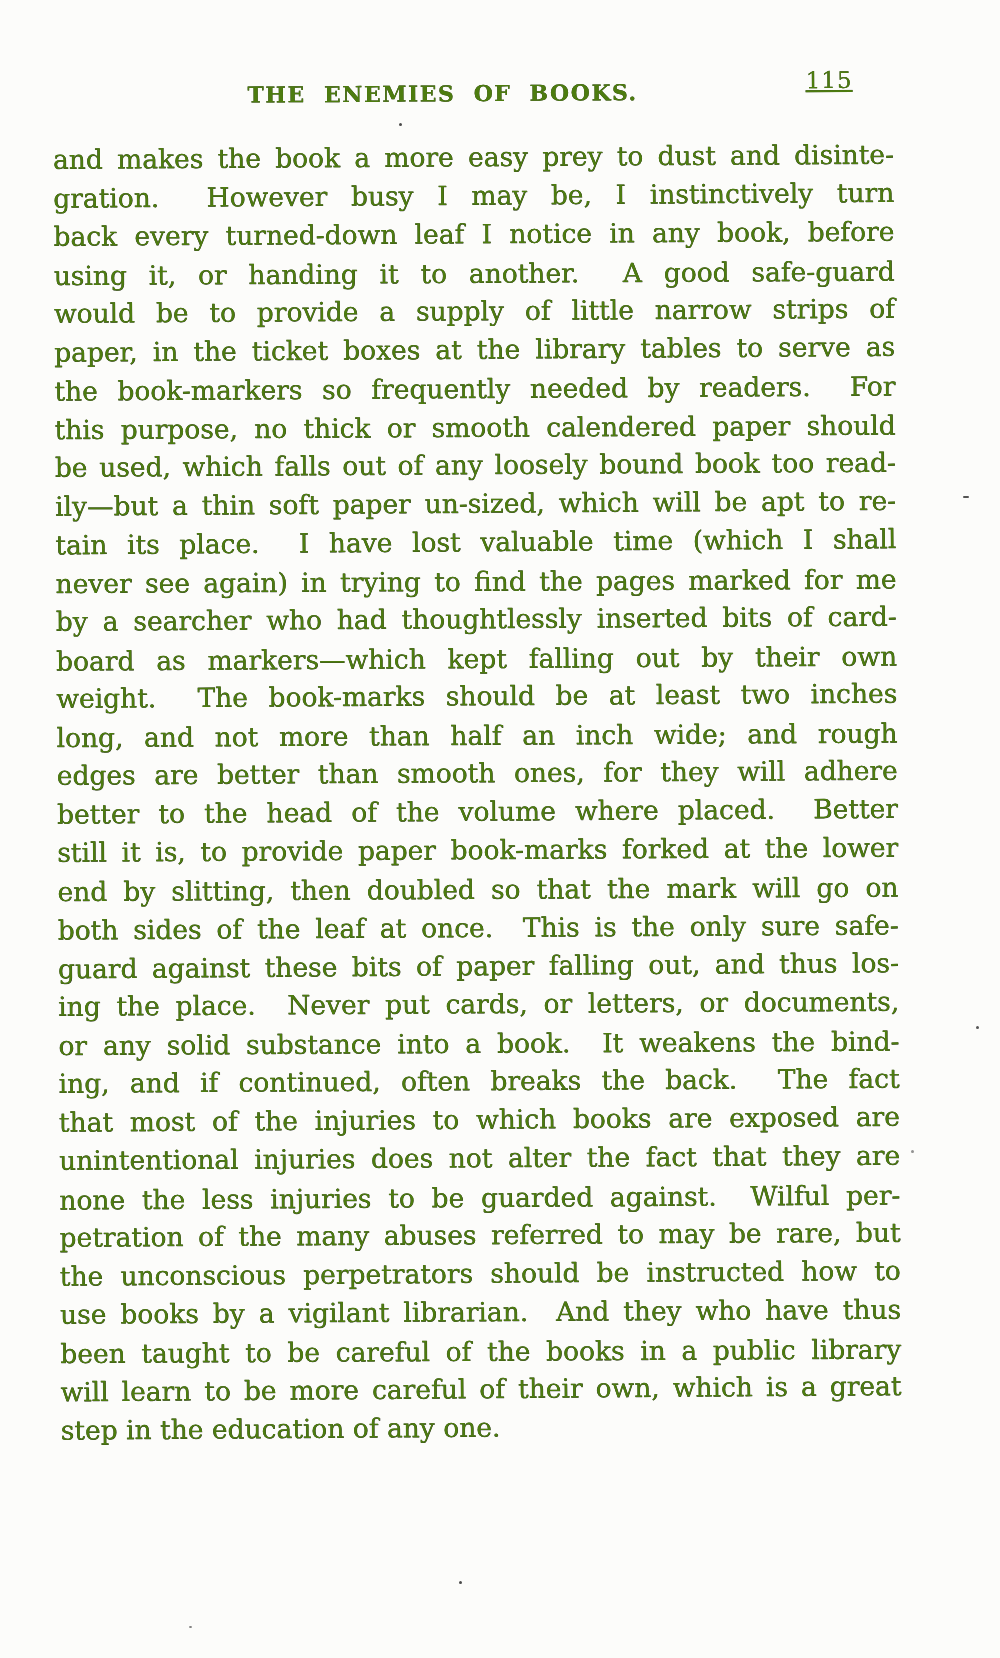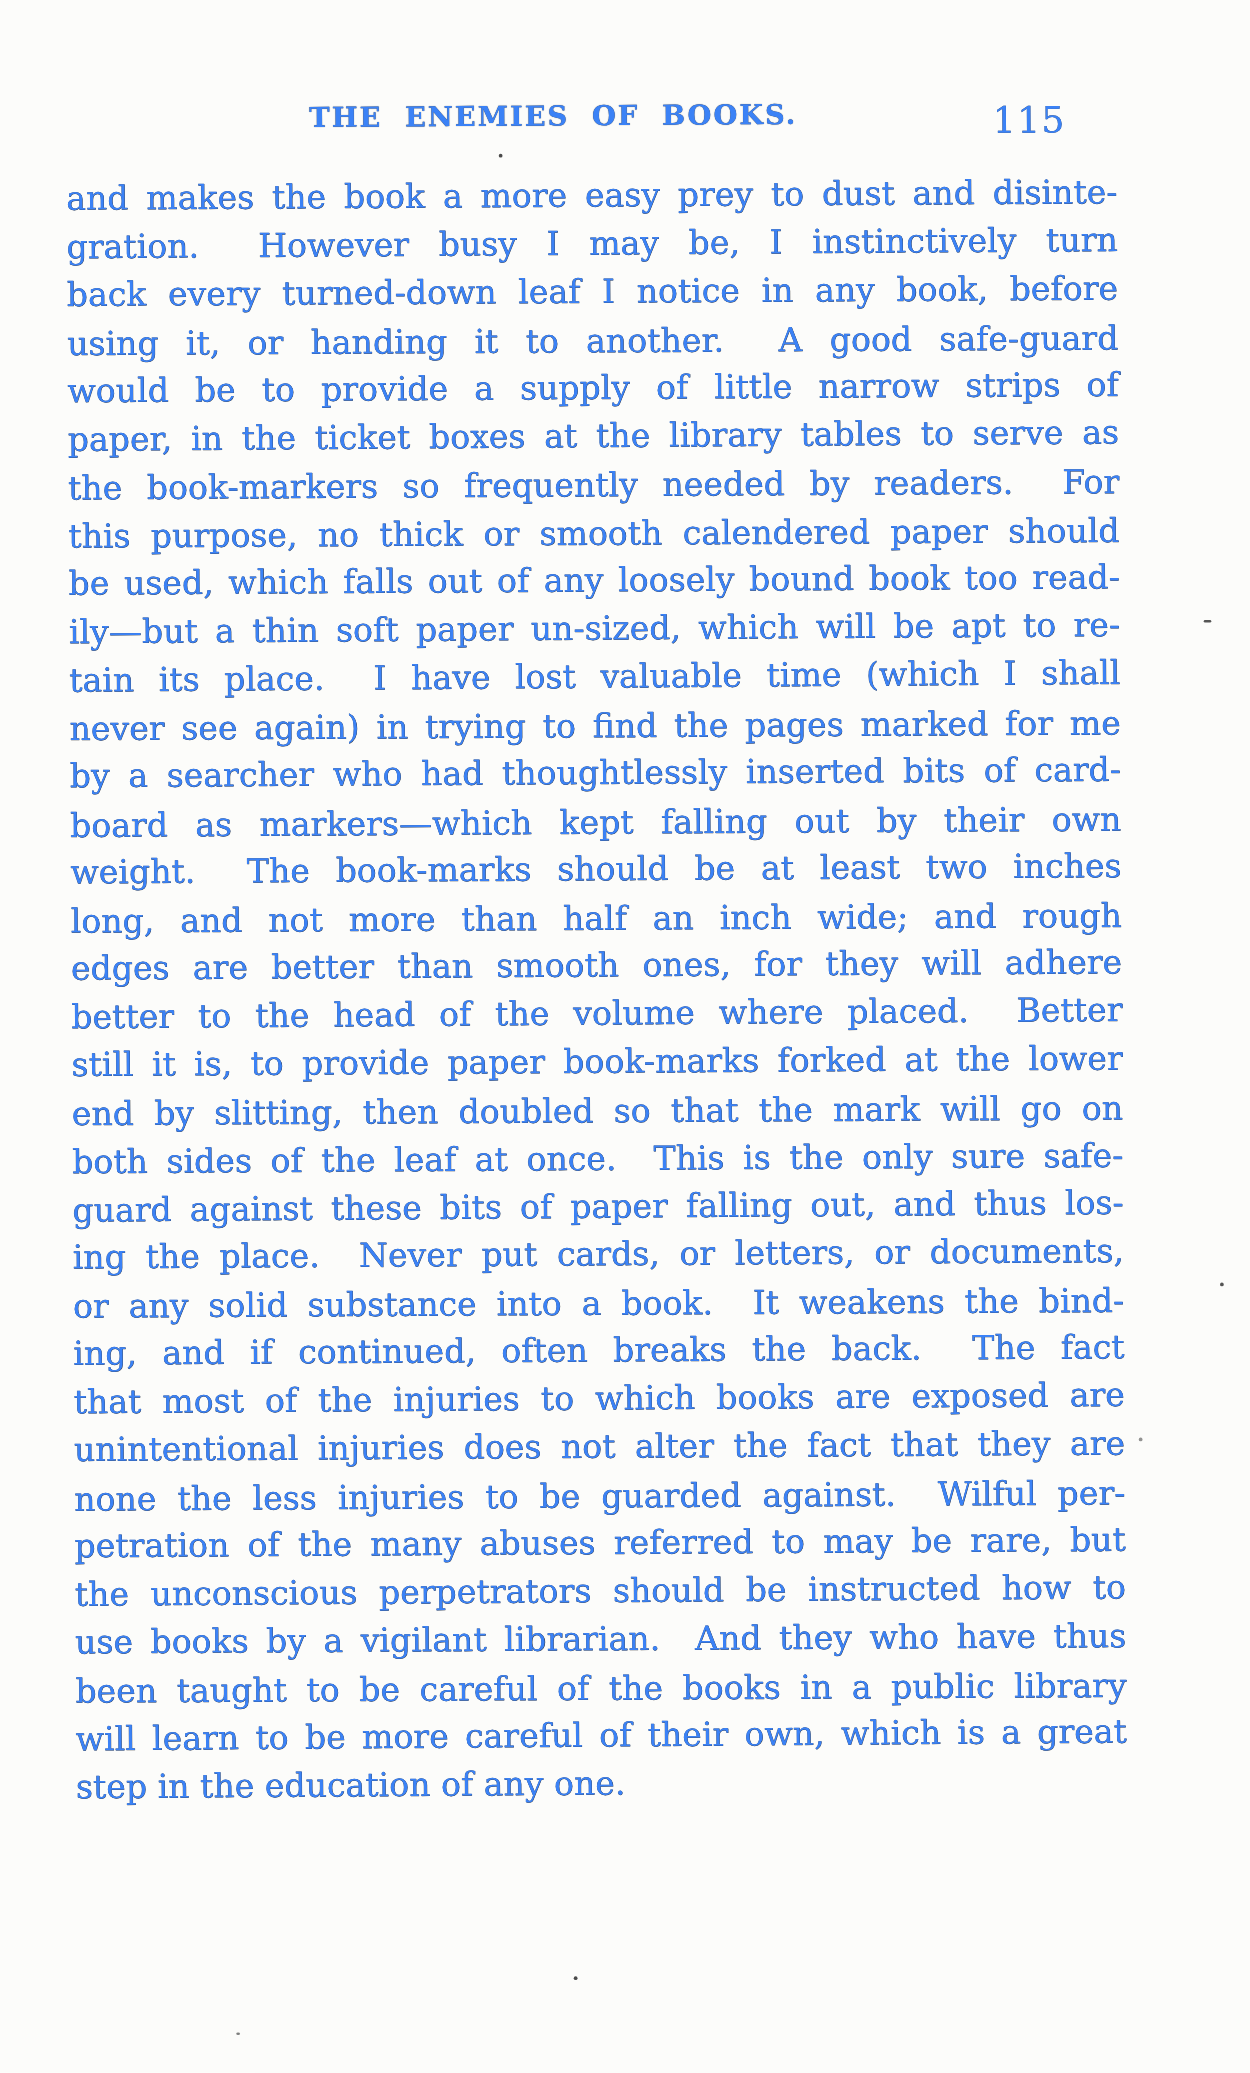--- a/index.html
+++ b/index.html
@@ -3,21 +3,21 @@
 <meta charset="utf-8">
 <style>
   html, body { margin: 0; padding: 0; }
   .page {
     position: relative;
     width: 1000px;
     height: 1658px;
     background: #fcfcfa;
     overflow: hidden;
     font-family: "DejaVu Serif", "Liberation Serif", serif;
-    color: #3b82f6;
+    color: #4d7c0f;
   }
   .content {
     position: absolute;
     inset: 0;
     transform: rotate(-0.35deg);
     transform-origin: 20px 820px;
   }
   .header-title {
     position: absolute;
     left: 447px;
@@ -26,24 +26,25 @@
     font-size: 22px;
     font-weight: bold;
     letter-spacing: 1.5px;
     word-spacing: 9px;
     white-space: nowrap;
     text-shadow: 0 0 0.6px rgba(0,0,0,0.85);
   }
   .page-number {
     position: absolute;
     right: 143px;
-    top: 84px;
-    font-size: 29px;
+    top: 72px;
+    font-size: 23px;
     letter-spacing: 1px;
     text-shadow: 0 0 0.5px rgba(0,0,0,0.8);
+    text-decoration: underline;
   }
   .text-block {
     position: absolute;
     left: 57px;
     top: 141px;
     width: 841px;
   }
   .line {
     font-size: 26.5px;
     line-height: 38.5px;

